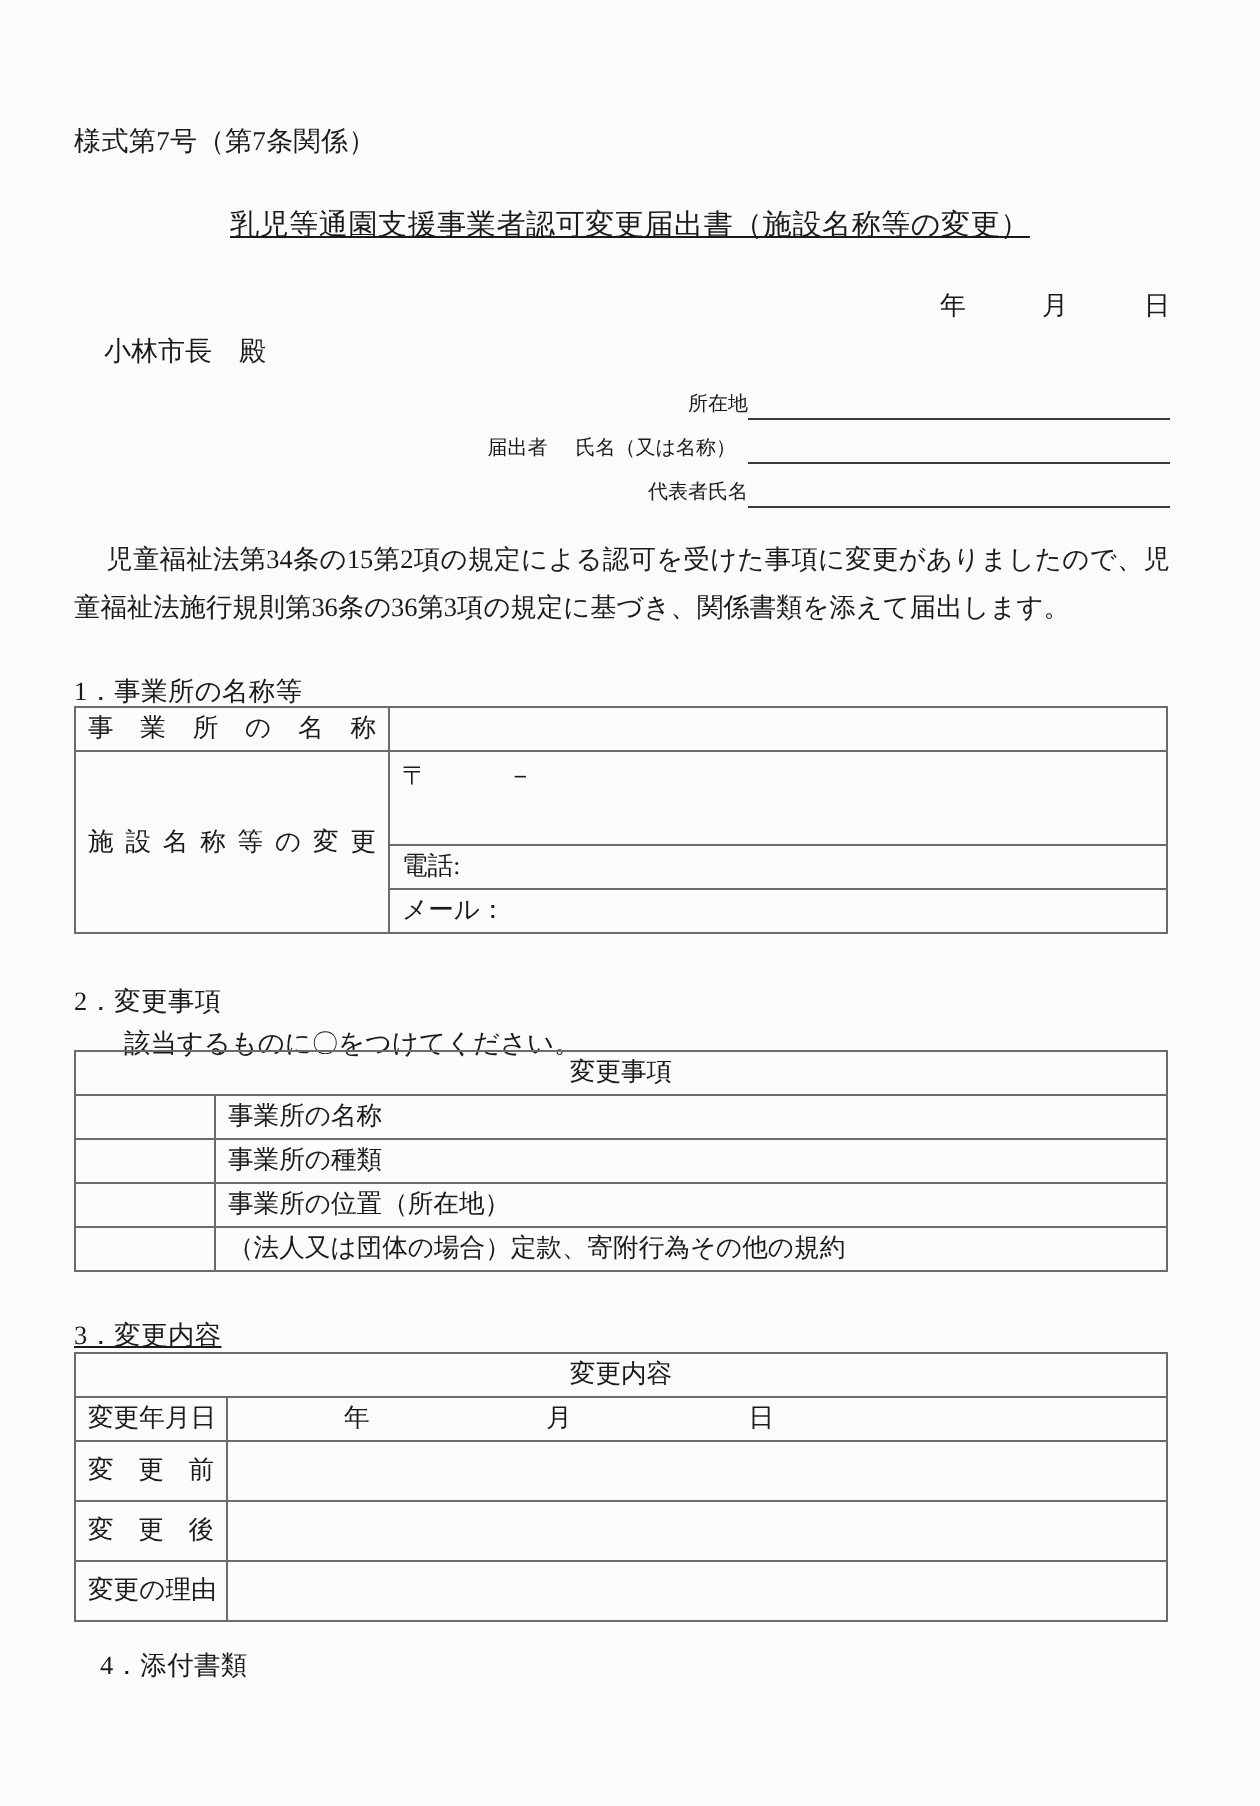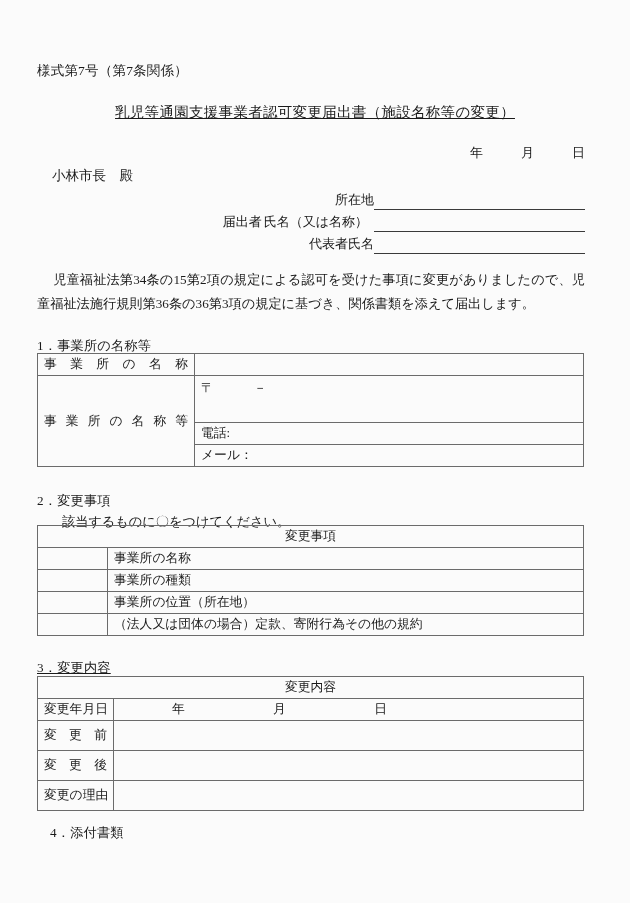--- a/index.html
+++ b/index.html
@@ -63,31 +63,31 @@
     font-size: 13.5px;
     white-space: nowrap;
   }
 
   
   .submitter {
     position: absolute;
     left: 180px;
     top: 188px;
     width: 405px;
-    font-size: 13px;
+    font-size: 10px;
   }
   .sub-row {
     display: flex;
     align-items: flex-end;
     height: 22px;
     justify-content: flex-end;
   }
   .sub-tag {
     white-space: nowrap;
-    margin-right: 2px;
+    margin-right: 14px;
     padding-bottom: 1px;
   }
   .sub-label {
     white-space: nowrap;
     padding-bottom: 1px;
   }
   .sub-rule {
     display: inline-block;
     border-bottom: 1px solid #3a3a3a;
     height: 16px;
@@ -224,21 +224,21 @@
     <colgroup>
         <col style="width:157px">
         <col style="width:389px">
       </colgroup>
     <tbody>
       <tr>
         <td class="lbl">事業所の名称</td>
         <td class="blank"></td>
       </tr>
       <tr>
-        <td class="lbl" rowspan="3">事業所の名称等</td>
+        <td class="lbl" rowspan="3">施設名称等の変更</td>
         <td class="postal-cell" style="height:47px;">
           <div class="postal-inner">
             <span class="postal-mark">〒</span>
             <span class="postal-dash">－</span>
           </div>
         </td>
       </tr>
       <tr>
         <td class="lbl-plain"><span>電話:</span></td>
       </tr>

